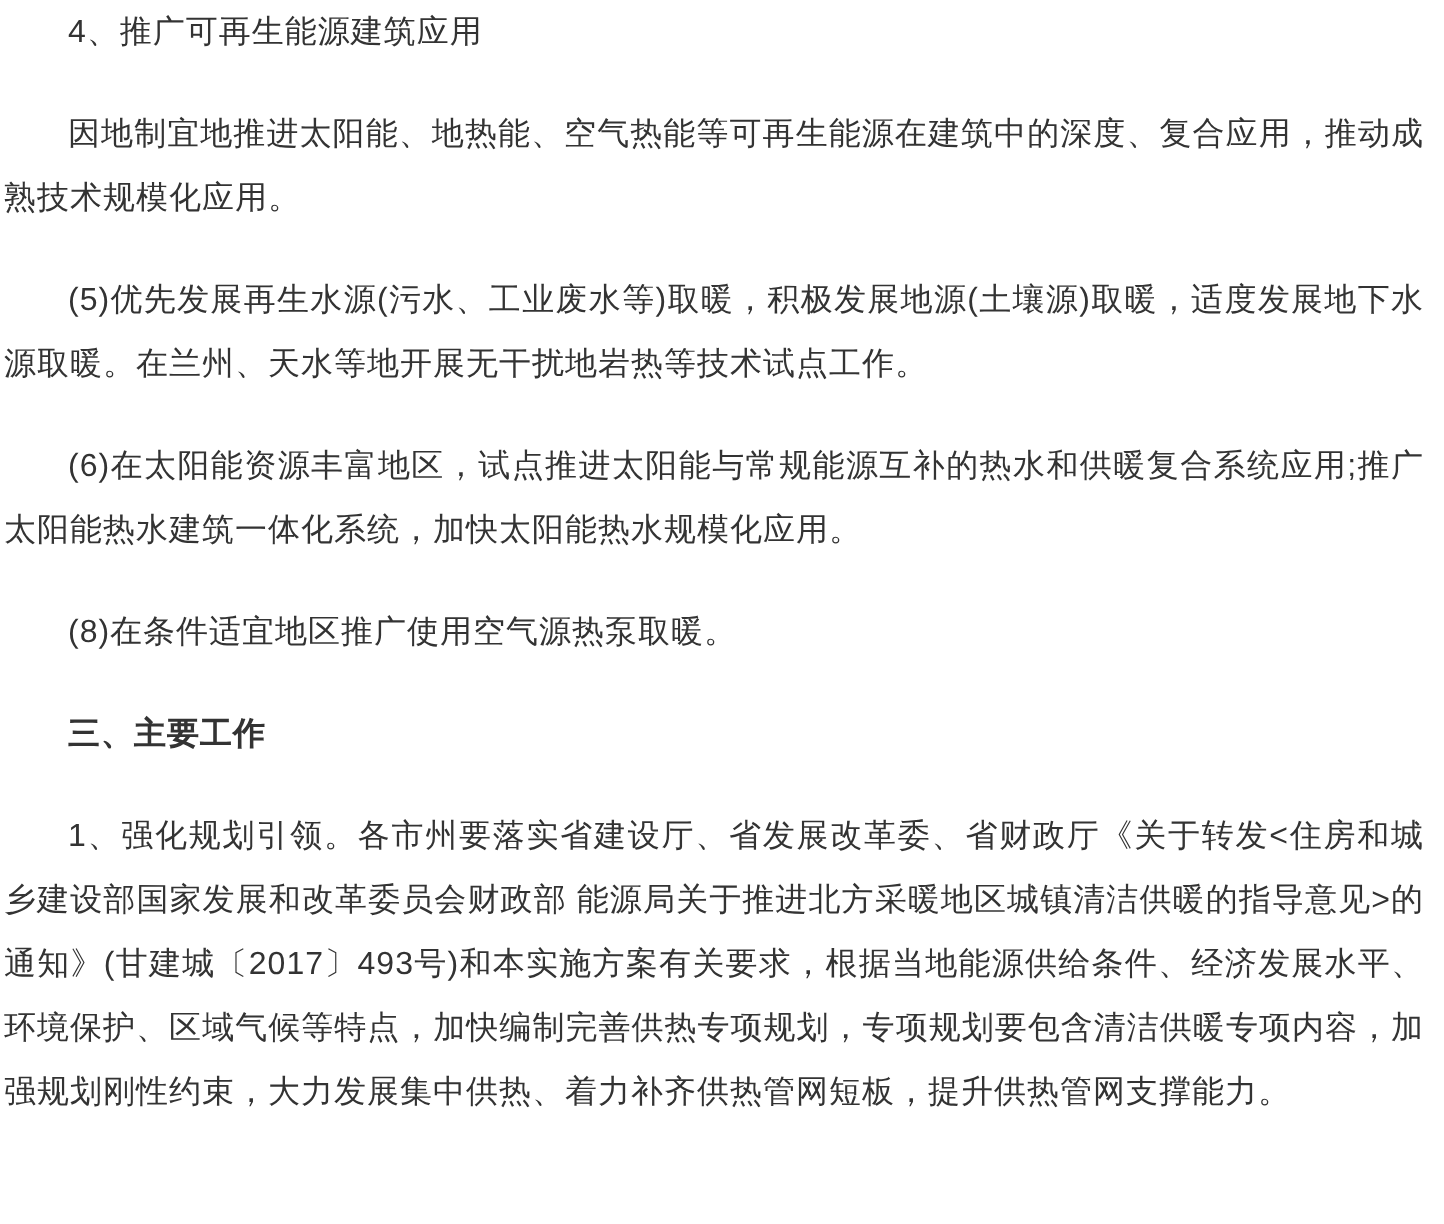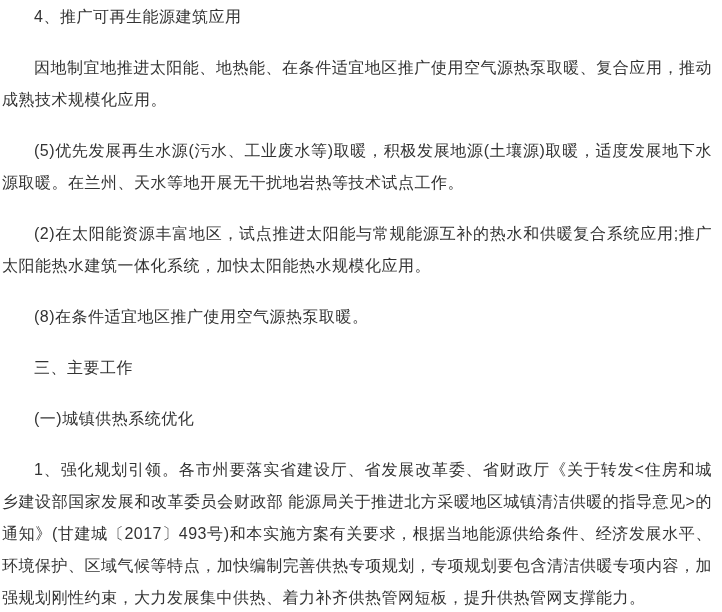--- a/index.html
+++ b/index.html
@@ -20,35 +20,34 @@
     line-height: 32px;
     color: #333333;
   }
   .page p {
     margin: 0 0 19px 0;
     text-indent: 32px;
     text-align: justify;
     letter-spacing: 0.5px;
   }
   .page p.heading {
-    font-weight: normal;
+    font-weight: bold;
   }
 </style>
 </head>
 <body>
 
 <div class="page">
   <p>4、推广可再生能源建筑应用</p>
 
-  <p>因地制宜地推进太阳能、地热能、在条件适宜地区推广使用空气源热泵取暖、复合应用，推动成熟技术规模化应用。</p>
+  <p>因地制宜地推进太阳能、地热能、空气热能等可再生能源在建筑中的深度、复合应用，推动成熟技术规模化应用。</p>
 
   <p>(5)优先发展再生水源(污水、工业废水等)取暖，积极发展地源(土壤源)取暖，适度发展地下水源取暖。在兰州、天水等地开展无干扰地岩热等技术试点工作。</p>
 
-  <p>(2)在太阳能资源丰富地区，试点推进太阳能与常规能源互补的热水和供暖复合系统应用;推广太阳能热水建筑一体化系统，加快太阳能热水规模化应用。</p>
+  <p>(6)在太阳能资源丰富地区，试点推进太阳能与常规能源互补的热水和供暖复合系统应用;推广太阳能热水建筑一体化系统，加快太阳能热水规模化应用。</p>
 
   <p>(8)在条件适宜地区推广使用空气源热泵取暖。</p>
 
   <p class="heading">三、主要工作</p>
 
-  <p>(一)城镇供热系统优化</p>
 
   <p>1、强化规划引领。各市州要落实省建设厅、省发展改革委、省财政厅《关于转发&lt;住房和城乡建设部国家发展和改革委员会财政部 能源局关于推进北方采暖地区城镇清洁供暖的指导意见&gt;的通知》(甘建城〔2017〕493号)和本实施方案有关要求，根据当地能源供给条件、经济发展水平、环境保护、区域气候等特点，加快编制完善供热专项规划，专项规划要包含清洁供暖专项内容，加强规划刚性约束，大力发展集中供热、着力补齐供热管网短板，提升供热管网支撑能力。</p>
 </div>
 
 </body></html>

